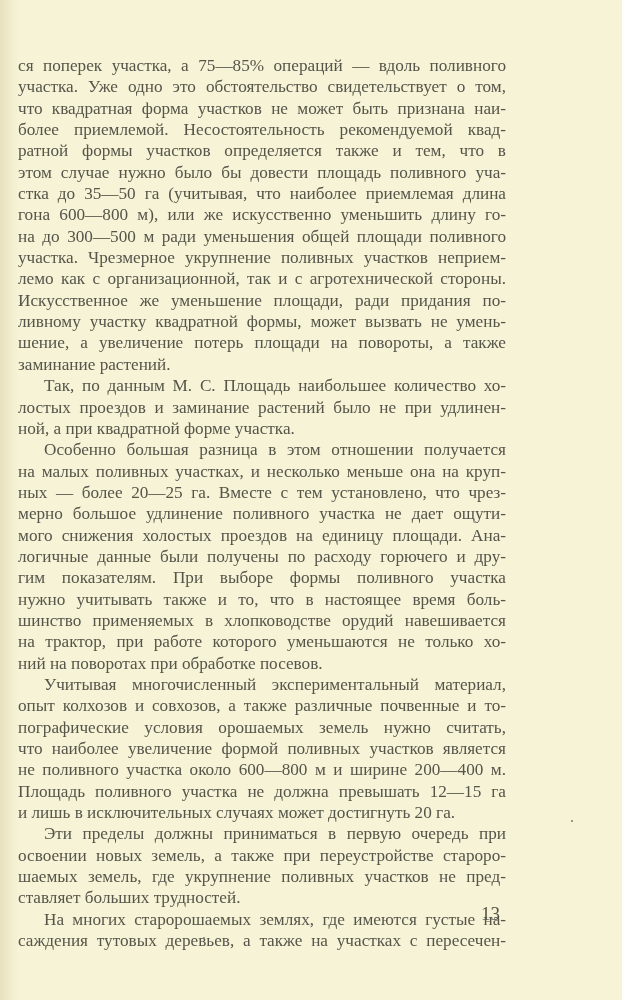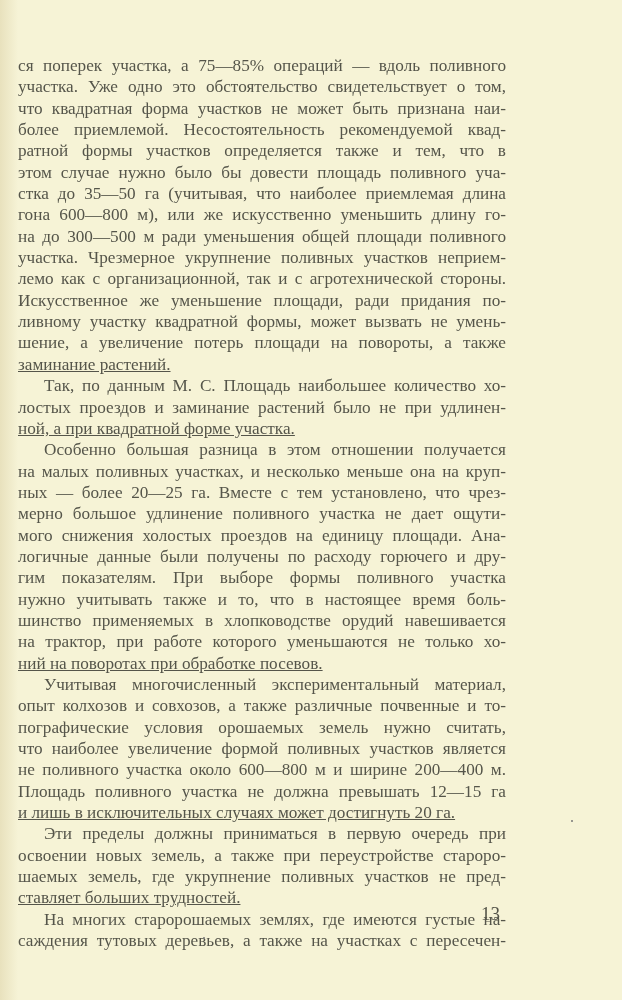--- a/index.html
+++ b/index.html
@@ -16,21 +16,21 @@
     position: absolute; left: 18px; top: 55px; width: 488px;
     font-family: "Liberation Serif", "DejaVu Serif", serif;
     font-size: 17.2px; line-height: 21.35px;
     color: #55554a;
   }
   .line {
     display: block; white-space: nowrap;
     text-align: justify; text-align-last: justify;
     height: 21.35px;
   }
-  .line.last { text-align-last: left; text-decoration: underline; }
+  .line.last { text-align-last: left; }
   .line.indent { padding-left: 26px; }
   .page-number {
     position: absolute; left: 481px; top: 903px;
     font-family: "Liberation Serif", "DejaVu Serif", serif;
     font-size: 19px; color: #55554a;
   }
   .speck { position: absolute; width: 3px; height: 3px; border-radius: 50%; background: #777; }
 </style>
 </head>
 <body>

